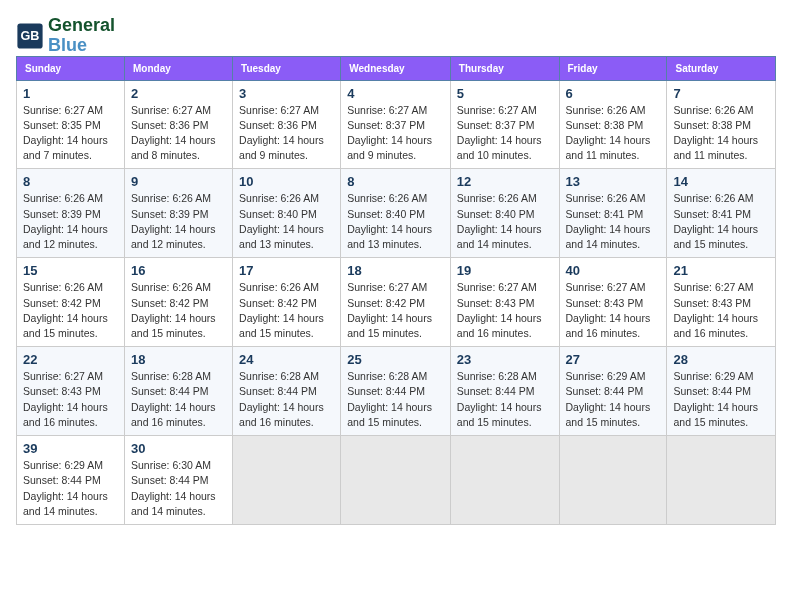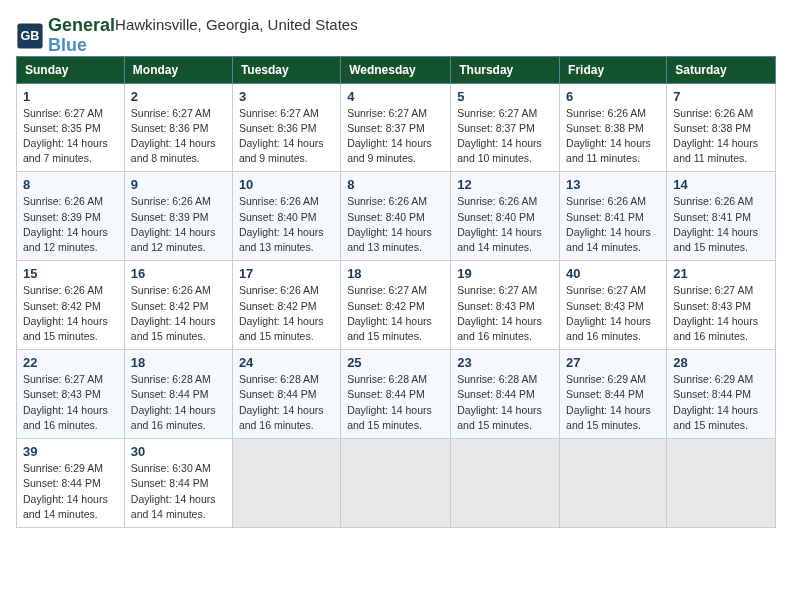--- a/index.html
+++ b/index.html
@@ -44,23 +44,23 @@
     .location-title {
       font-size: 15px;
       color: #333;
     }
     .calendar {
       width: 100%;
       border-collapse: collapse;
       border: 1px solid #ccc;
     }
     .calendar th {
-      background: #14532d;
+      background: #8b5cf6;
       color: #fff;
-      font-size: 12px;
+      font-size: 10px;
       font-weight: bold;
       padding: 6px 8px;
       text-align: left;
       border: 1px solid #5580a8;
     }
     .calendar td {
       vertical-align: top;
       border: 1px solid #ccc;
       padding: 5px 6px;
       font-size: 10.5px;
@@ -97,21 +97,20 @@
       <rect x="2" y="2" width="36" height="36" rx="4" fill="#1a3a5c"></rect>
       <text x="20" y="26" text-anchor="middle" fill="white" font-size="18" font-weight="bold" font-family="Arial">GB</text>
     </svg>
     <div>
       <div class="logo-text">
         <span>General</span><br><span style="color:#4a90c4">Blue</span>
       </div>
     </div>
   </div>
   <div class="title-block">
-    <div class="location-title">Hawkinsville, Georgia, United States</div>
   </div>
 </div>
 
 <table class="calendar">
   <thead>
     <tr>
       <th>Sunday</th>
       <th>Monday</th>
       <th>Tuesday</th>
       <th>Wednesday</th>

